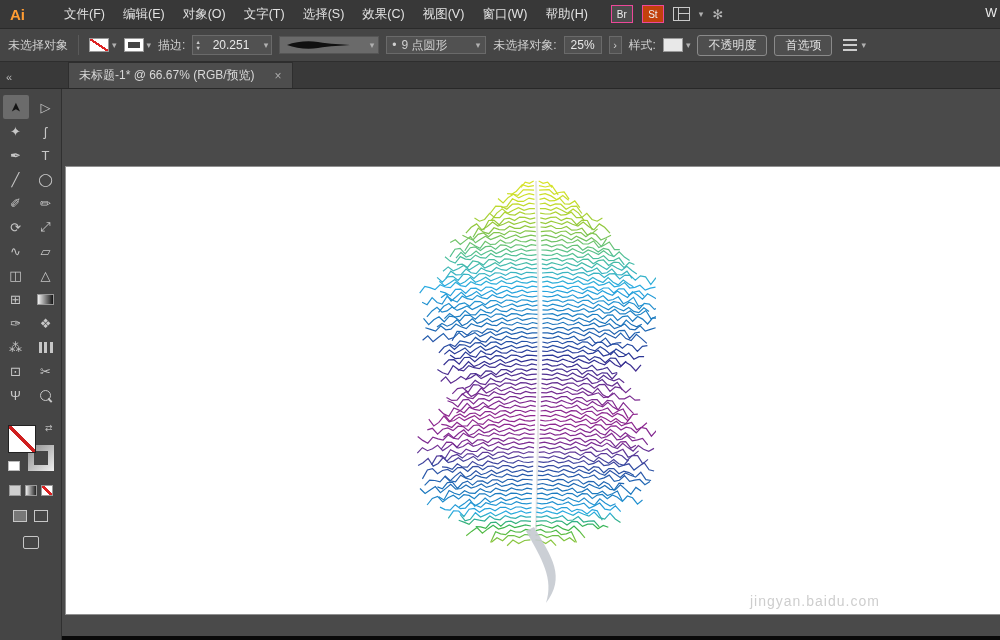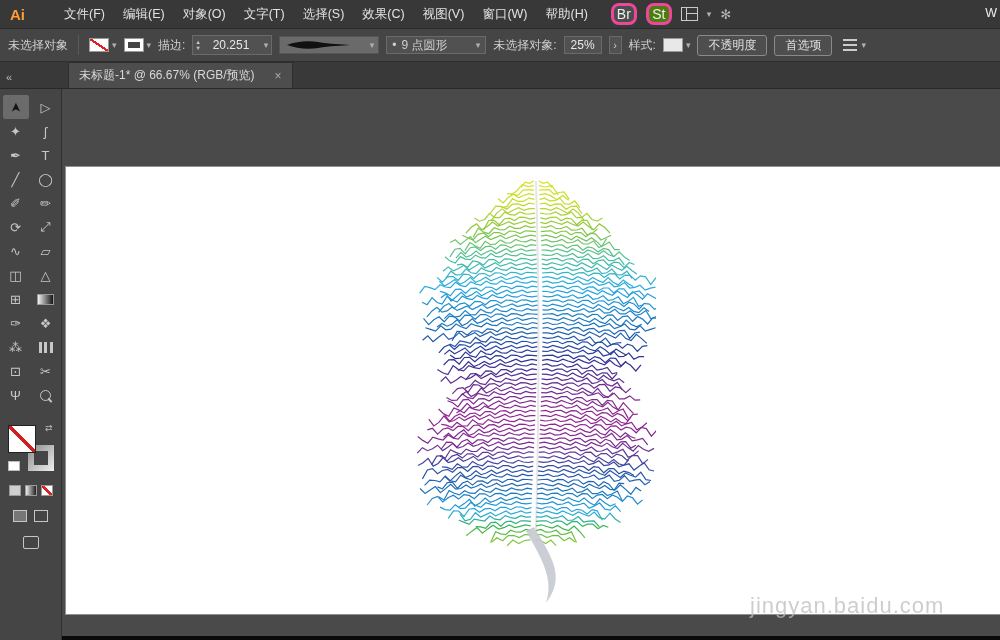--- a/index.html
+++ b/index.html
@@ -7,24 +7,24 @@
        font-family:"Liberation Sans","DejaVu Sans",sans-serif;
        -webkit-font-smoothing:antialiased;user-select:none}
 
   
   .menubar{height:28px;background:#383838;border-bottom:1px solid #2a2a2a;
            display:flex;align-items:center;color:#e2e2e2;font-size:12.5px;position:relative}
   .ai-logo{color:#ff9c33;font-weight:bold;font-size:15px;margin:0 30px 0 10px}
   .menus{display:flex;align-items:center}
   .menu{padding:0 9px;cursor:default;white-space:nowrap}
   .mb-icons{display:flex;align-items:center;margin-left:14px;gap:9px}
-  .chip{width:20px;height:16px;border:3px solid #ec4899;border-radius:8px;font-size:14px;
+  .chip{width:20px;height:16px;border:1px solid #ec4899;border-radius:0;font-size:10px;
         display:flex;align-items:center;justify-content:center;color:#eee}
   .chip.br{background:#4c4c4c}
-  .chip.st{background:#4d7c0f}
+  .chip.st{background:#c2410c}
   .ws-icon{width:15px;height:12px;border:1px solid #c9c9c9;position:relative;background:#383838}
   .ws-icon::before{content:"";position:absolute;left:4px;top:0;bottom:0;width:1px;background:#c9c9c9}
   .ws-icon::after{content:"";position:absolute;left:5px;right:0;top:5px;height:1px;background:#c9c9c9}
   .chev{color:#b0b0b0;font-size:9px;line-height:1}
   .swirl{color:#b5b5b5;font-size:13px}
   .ws-partial{position:absolute;right:3px;top:6px;color:#eee}
 
   
   .controlbar{height:32px;background:#454545;border-bottom:1px solid #2e2e2e;
               display:flex;align-items:center;font-size:12px;color:#cfcfcf;padding:0 8px;gap:7px}
@@ -96,21 +96,21 @@
   .draw-modes{display:flex;gap:7px;margin-top:14px;align-items:center}
   .dm{width:12px;height:10px;border:1px solid #c6c6c6}
   .dm.b{background:#777}
   .screen-mode{margin-top:14px;width:14px;height:11px;border:1px solid #c6c6c6;border-radius:2px}
 
   
   .canvas{position:relative;flex:1;background:#4a4a4a;overflow:hidden}
   .artboard{position:absolute;left:3px;top:77px;right:0;height:449px;background:#fff;
             border:1px solid #909090;border-right:none;box-sizing:border-box}
   #feather-svg{position:absolute;left:350px;top:10px}
-  .watermark{position:absolute;left:688px;top:504px;font-size:22px;color:#bdbdbd;opacity:.75;letter-spacing:1px}
+  .watermark{position:absolute;left:688px;top:504px;font-size:14px;color:#bdbdbd;opacity:.75;letter-spacing:1px}
   .bottom-strip{position:absolute;left:0;right:0;bottom:0;height:7px;background:#0a0a0a}
 </style>
 </head>
 <body>
 
 <div class="app">
 
   <header class="menubar">
     <span class="ai-logo">Ai</span>
     <nav class="menus">

